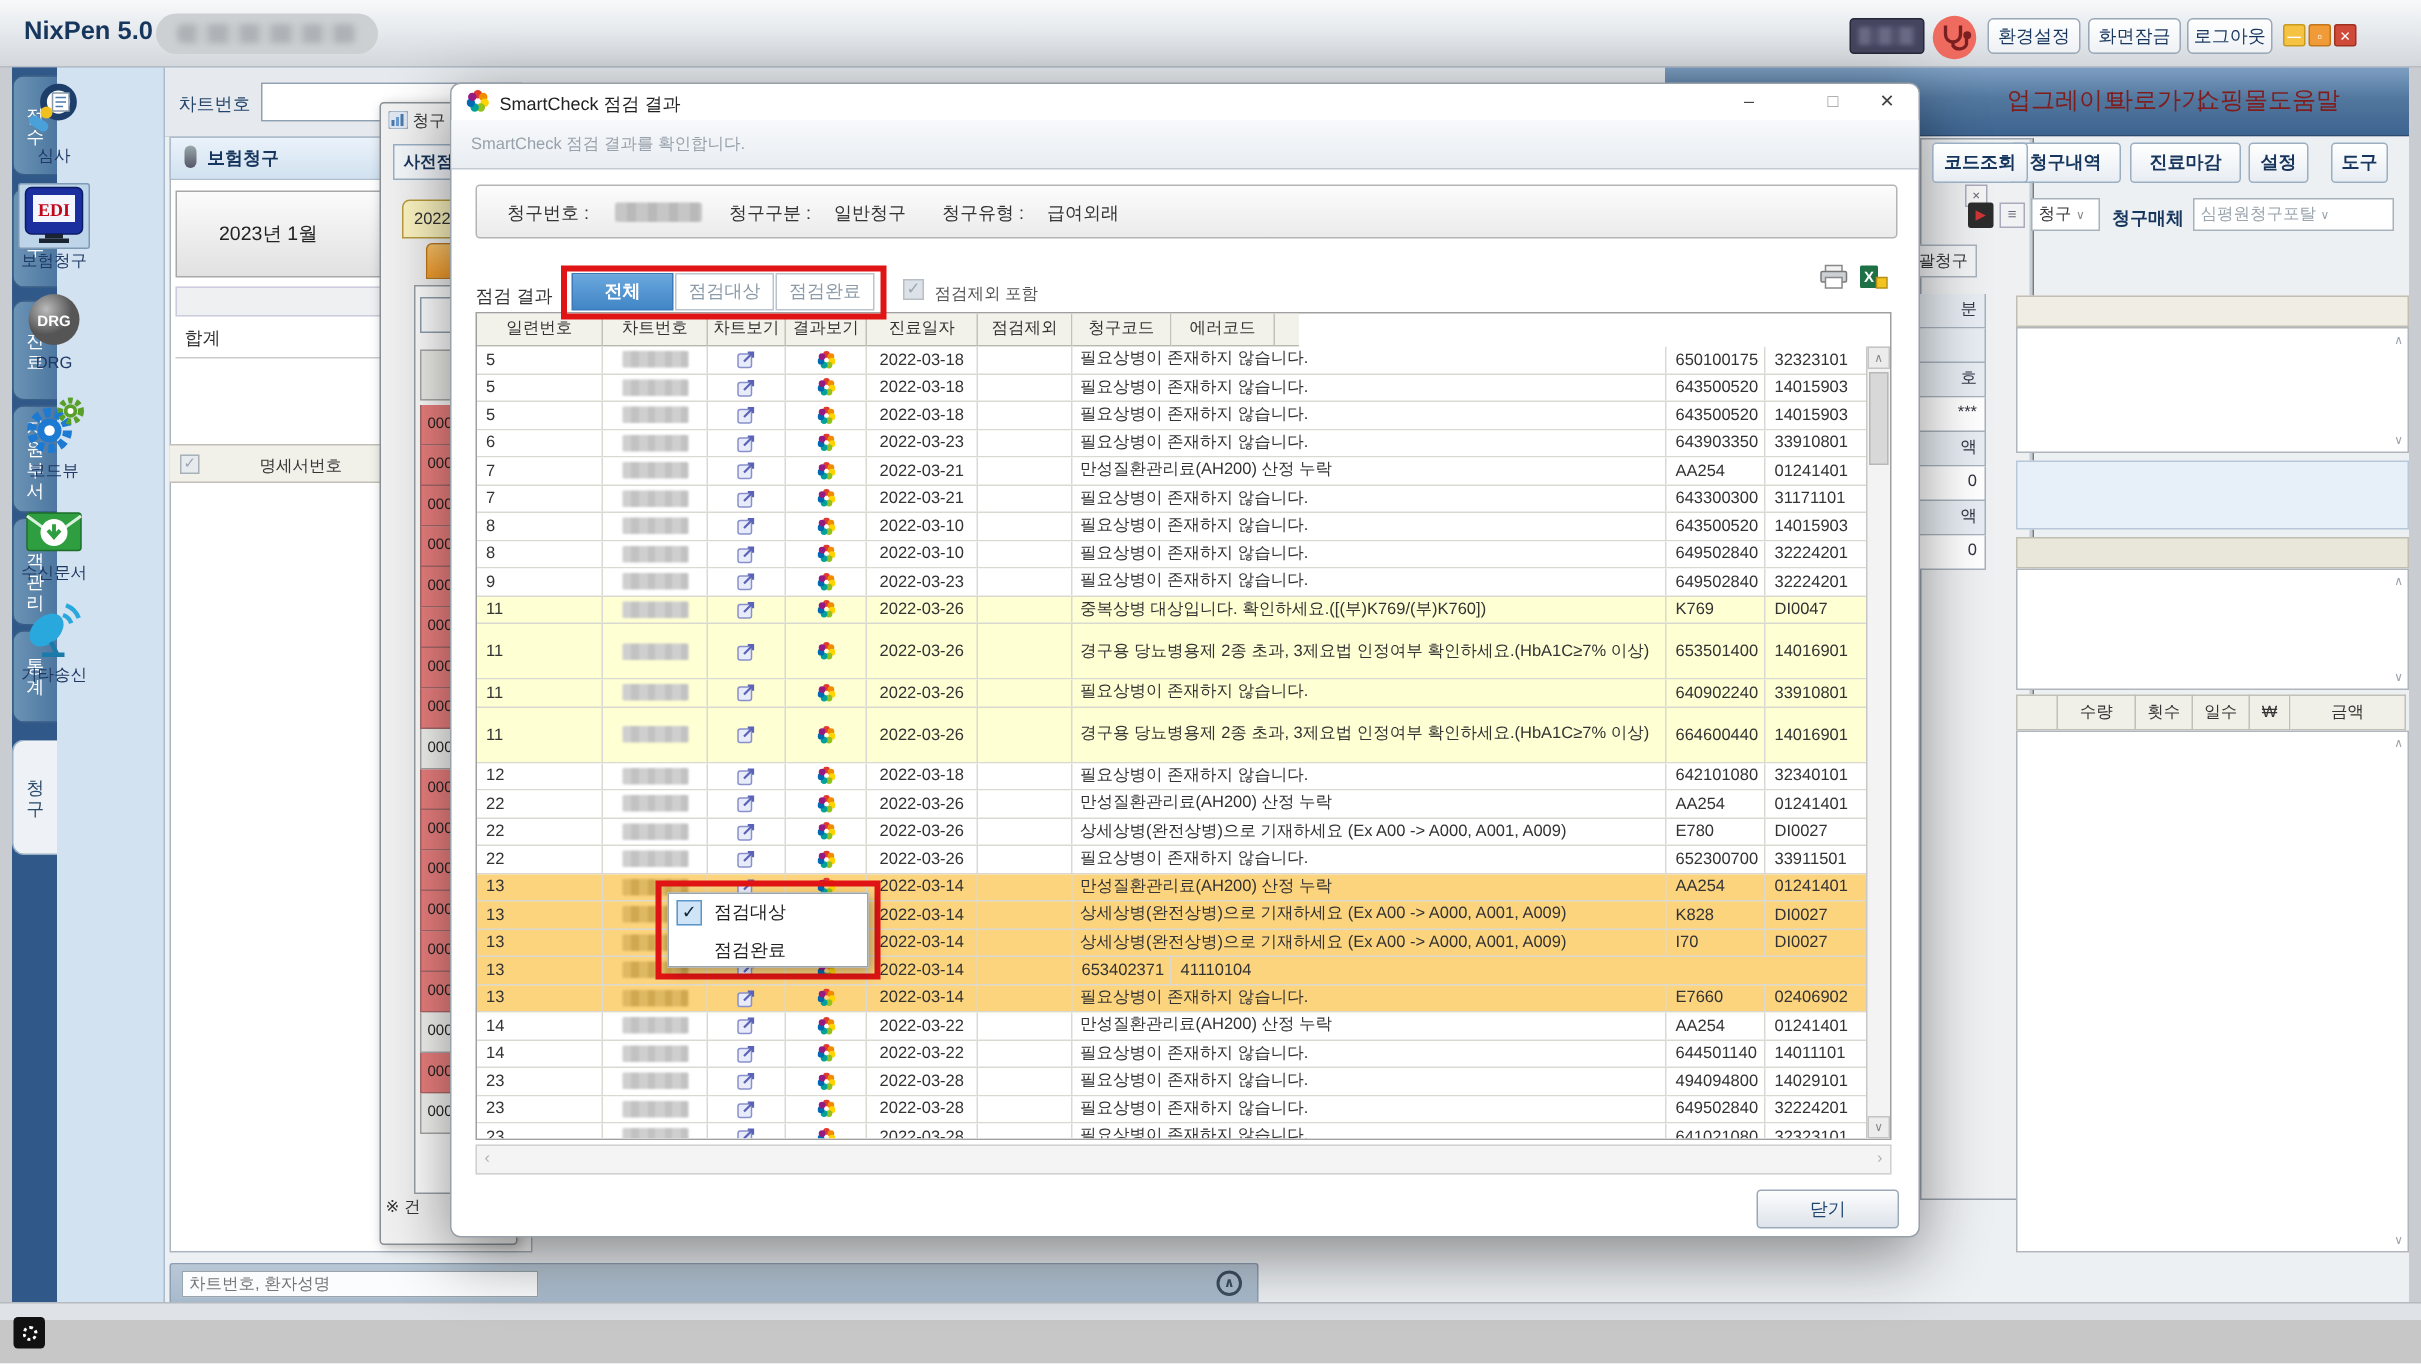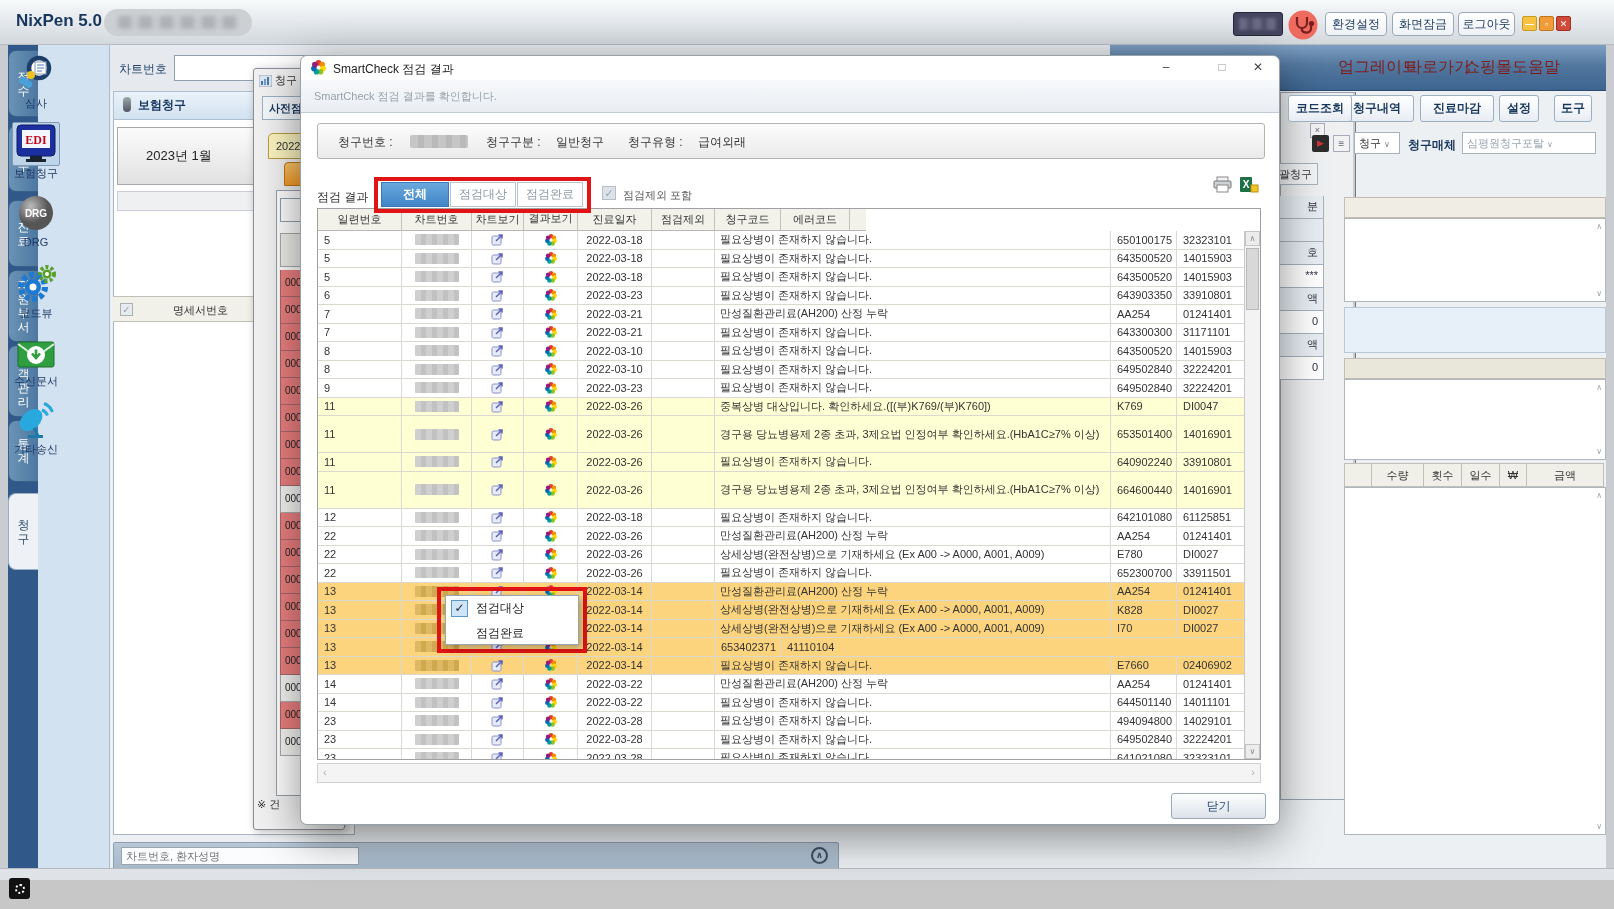--- a/index.html
+++ b/index.html
@@ -247,20 +247,21 @@
           </svg>
         </div>
         <div>기타송신</div>
       </div>
     </div>
 
   <div class="abs leftpanel"></div>
   <div class="abs secthead"><span class="cyl"></span><span>보험청구</span></div>
   <div class="abs periodbox">2023년 1월</div>
   <div class="abs graystrip"></div>
+  <div class="abs sumrow">합계</div>
   <div class="abs listhead">
     <div class="chk abs" style="left:7px;top:6px;">✓</div>
     <span class="abs" style="left:60px;top:6px;">명세서번호</span>
     <span class="abs" style="left:197px;top:6px;border-left:1px solid #c0c0b8;padding-left:12px;">청구</span>
   </div>
 
   <div class="abs bgwin"></div>
   <div class="abs" style="left:259px;top:73px;" id="bgChartIcon"><svg width="13" height="12">
         <rect x="0" y="0" width="13" height="12" rx="2" fill="#dfe8f2" stroke="#9ab"></rect>
         <rect x="2" y="6" width="2" height="4" fill="#4a7ab0"></rect>
@@ -397,21 +398,21 @@
           <rect x="1" y="1" width="12" height="15" rx="1" fill="#1e7145"></rect>
           <text x="7" y="12" font-size="10" fill="#fff" text-anchor="middle" font-weight="bold">X</text>
           <rect x="12" y="9" width="7" height="7" fill="#f3c321" stroke="#b89018"></rect>
         </svg></span>
 
     <div class="grid">
       <div class="ghead" id="gridHead">
           <div class="hc" style="width: 84px;">일련번호</div>
           <div class="hc" style="width: 70px;">차트번호</div>
           <div class="hc" style="width: 52px;">차트보기</div>
-          <div class="hc" style="width: 54px; font-family: Liberation Mono, monospace;">결과보기</div>
+          <div class="hc" style="width: 54px;">결과보기</div>
           <div class="hc" style="width: 74px;">진료일자</div>
           <div class="hc" style="width: 63px;">점검제외</div>
           <div class="hc" style="width: 66px;">청구코드</div>
           <div class="hc" style="width: 69px;">에러코드</div>
           <div class="hc" style="width: 16px; border-right: none;"></div>
         </div>
       <div class="growwrap" id="gridRows">
           <div class="grow" style="height: 18.5px;">
             <div class="c num" style="width: 84px;">5</div>
             <div class="c ctr" style="width: 70px;">
@@ -795,21 +796,21 @@
                 <circle cx="10.2" cy="12.5" r="3" fill="#95c11f"></circle>
                 <circle cx="5.8" cy="12.5" r="3" fill="#00a19a"></circle>
                 <circle cx="3.1" cy="9.1" r="3" fill="#0069b4"></circle>
                 <circle cx="4.1" cy="4.9" r="3" fill="#951b81"></circle>
               </svg>
             </div>
             <div class="c ctr" style="width: 74px;">2022-03-18</div>
             <div class="c" style="width: 63px;"></div>
             <div class="c msg" style="width: 396px;">필요상병이 존재하지 않습니다.</div>
             <div class="c num" style="width: 66px;">642101080</div>
-            <div class="c num" style="width: 69px; border-right: none;">61125851</div>
+            <div class="c num" style="width: 69px; border-right: none;">32340101</div>
           </div>
           <div class="grow" style="height: 18.5px;">
             <div class="c num" style="width: 84px;">22</div>
             <div class="c ctr" style="width: 70px;">
               <div class="blurchart"></div>
             </div>
             <div class="c ctr" style="width: 52px;">
               <svg width="13" height="13" viewBox="0 0 13 13">
                 <rect x="1" y="3" width="9" height="9" rx="1.5" fill="#e8ecfa" stroke="#8890cc"></rect>
                 <path d="M5 8 L11 2 M7.5 2 H11 V5.5" stroke="#5b63b8" stroke-width="1.5" fill="none"></path>

